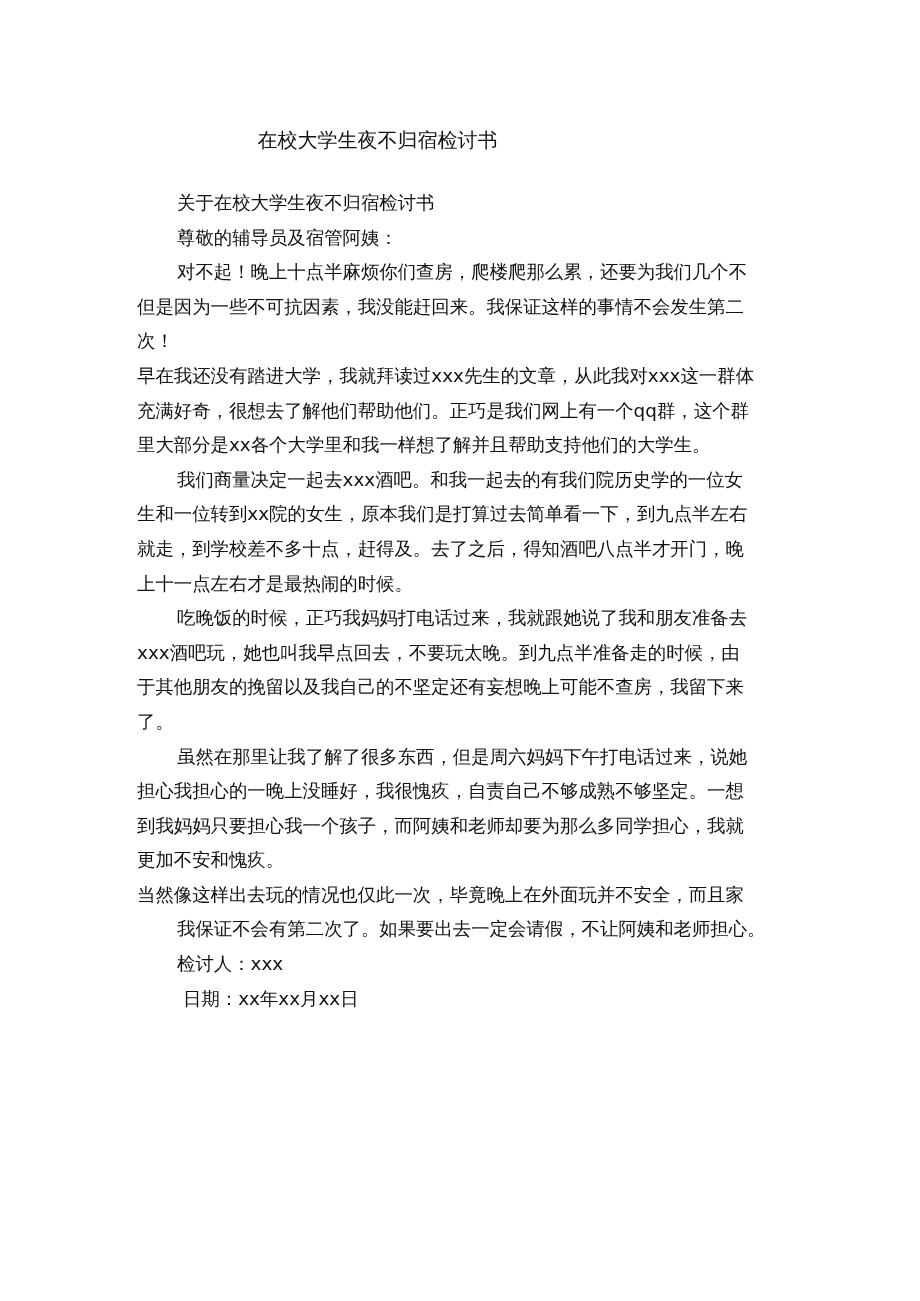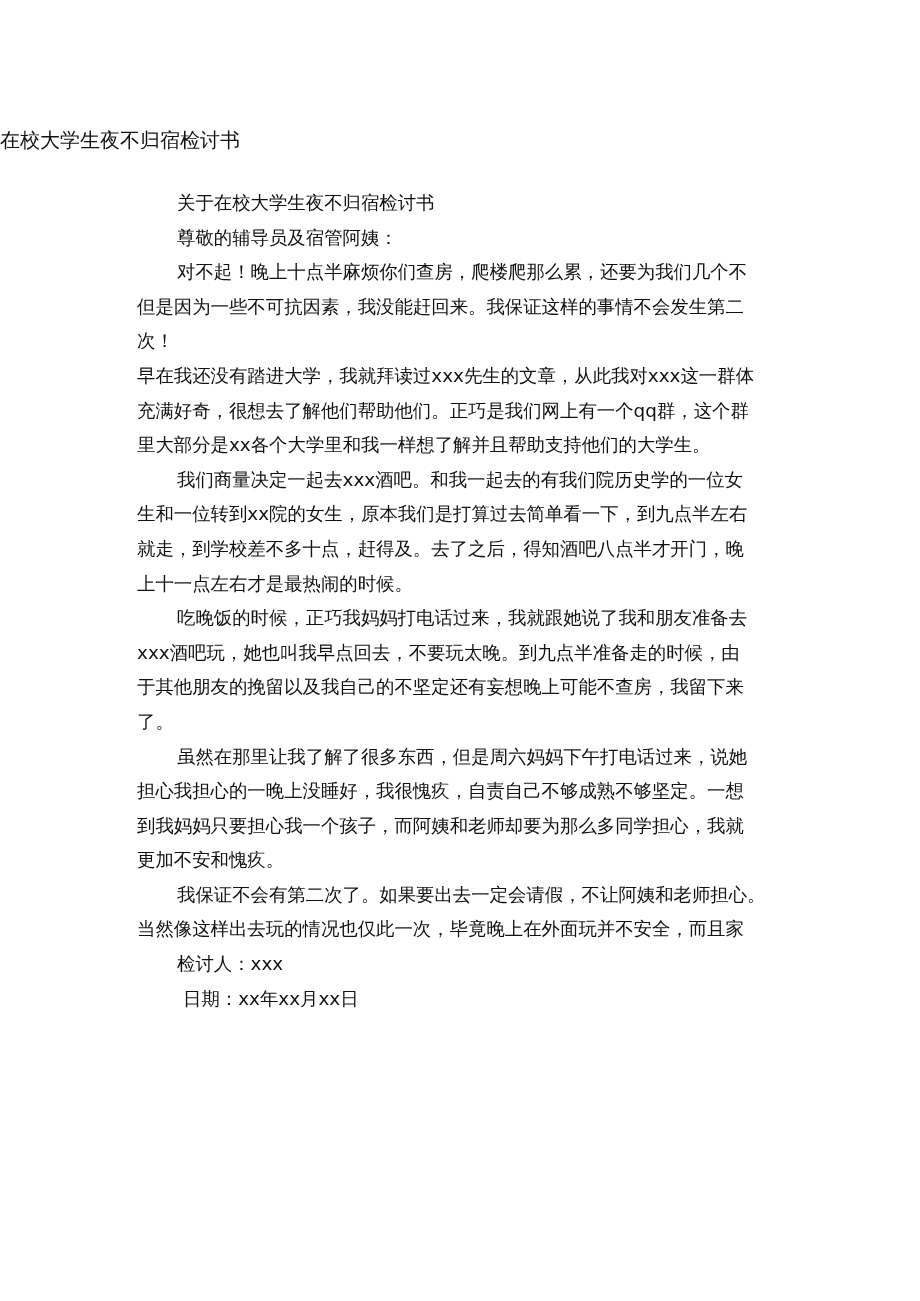--- a/index.html
+++ b/index.html
@@ -1,19 +1,19 @@
 <!DOCTYPE html>
 <html><head>
 <meta charset="utf-8">
 <style>
   html, body { margin: 0; padding: 0; background: #ffffff; }
   body { width: 920px; height: 1301px; position: relative; overflow: hidden;
          font-family: "DejaVu Sans", "Liberation Sans", sans-serif; color: #111111; }
   .page { position: absolute; left: 0; top: 0; width: 920px; height: 1301px; background: #fff; }
-  .title { position: absolute; top: 126px; left: 0; width: 755px; text-align: left;
+  .title { position: absolute; top: 126px; left: 0; width: 755px; text-align: center;
            font-size: 20px; line-height: 28px; letter-spacing: 0px; }
   .body { position: absolute; left: 137px; top: 186px; width: 665px;
           font-size: 18.4px; line-height: 34.6px; }
   .line { white-space: nowrap; display: block; height: 34.6px; }
   .para { margin: 0; text-align: justify; }
   .indent { padding-left: 40px; }
   .sig { padding-left: 40px; }
   .date { padding-left: 46px; }
 </style>
 </head>
@@ -53,20 +53,20 @@
     </div>
 
     <div class="para">
       <div class="line indent">虽然在那里让我了解了很多东西，但是周六妈妈下午打电话过来，说她</div>
       <div class="line">担心我担心的一晚上没睡好，我很愧疚，自责自己不够成熟不够坚定。一想</div>
       <div class="line">到我妈妈只要担心我一个孩子，而阿姨和老师却要为那么多同学担心，我就</div>
       <div class="line">更加不安和愧疚。</div>
     </div>
 
     <div class="para">
+      <div class="line">当然像这样出去玩的情况也仅此一次，毕竟晚上在外面玩并不安全，而且家</div>
       <div class="line indent">我保证不会有第二次了。如果要出去一定会请假，不让阿姨和老师担心。</div>
-      <div class="line">当然像这样出去玩的情况也仅此一次，毕竟晚上在外面玩并不安全，而且家</div>
     </div>
 
     <div class="line sig">检讨人：xxx</div>
     <div class="line date">日期：xx年xx月xx日</div>
   </div>
 </div>
 
 </body></html>

